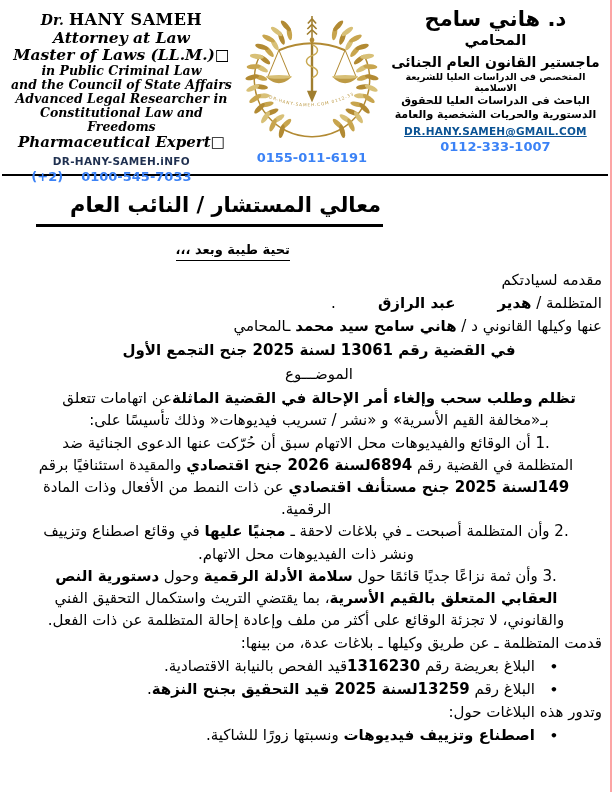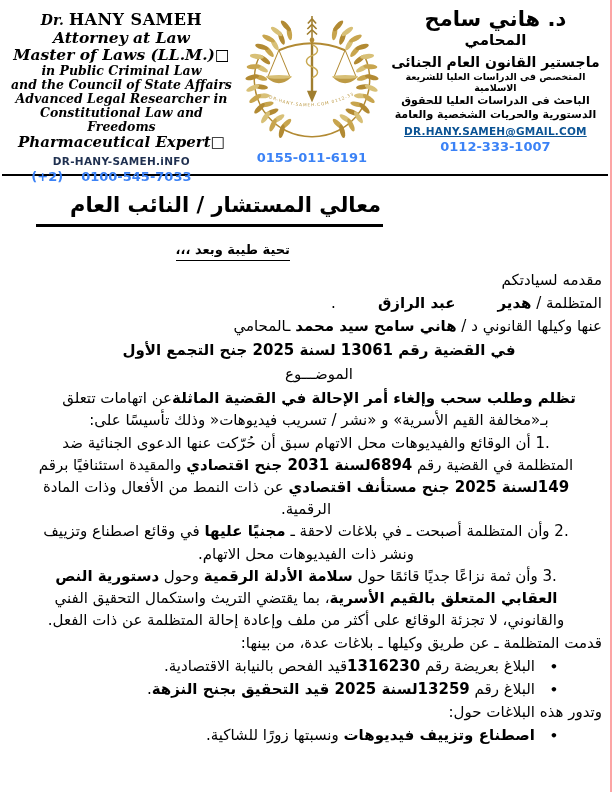--- a/index.html
+++ b/index.html
@@ -217,21 +217,21 @@
     <p class="case-line">في القضية رقم 13061 لسنة 2025 جنح التجمع الأول</p>
 
     <p class="subject-title">الموضـــوع</p>
 
     <p class="par">
       <b>تظلم وطلب سحب وإلغاء أمر الإحالة في القضية الماثلة</b><span>عن اتهامات تتعلق بـ«مخالفة القيم الأسرية» و «نشر / تسريب فيديوهات« وذلك تأسيسًا على:</span>
     </p>
 
     <ol class="points">
       <li>
-        <span class="num">1.</span><span> أن الوقائع والفيديوهات محل الاتهام سبق أن حُرّكت عنها الدعوى الجنائية ضد المتظلمة في القضية رقم </span><b>6894لسنة 2031 جنح اقتصادي</b><span> والمقيدة استئنافيًا برقم </span><b>149لسنة 2025 جنح مستأنف اقتصادي</b><span> عن ذات النمط من الأفعال وذات المادة الرقمية.</span>
+        <span class="num">1.</span><span> أن الوقائع والفيديوهات محل الاتهام سبق أن حُرّكت عنها الدعوى الجنائية ضد المتظلمة في القضية رقم </span><b>6894لسنة 2026 جنح اقتصادي</b><span> والمقيدة استئنافيًا برقم </span><b>149لسنة 2025 جنح مستأنف اقتصادي</b><span> عن ذات النمط من الأفعال وذات المادة الرقمية.</span>
       </li>
       <li>
         <span class="num">2.</span><span> وأن المتظلمة أصبحت ـ في بلاغات لاحقة ـ </span><b>مجنيًا عليها</b><span></span><b></b><span> في وقائع اصطناع وتزييف ونشر ذات الفيديوهات محل الاتهام.</span>
       </li>
       <li>
         <span class="num">3.</span><span> وأن ثمة نزاعًا جديًا قائمًا حول </span><b>سلامة الأدلة الرقمية</b><span> وحول </span><b>دستورية النص العقابي المتعلق بالقيم الأسرية</b><span>، بما يقتضي التريث واستكمال التحقيق الفني والقانوني، لا تجزئة الوقائع على أكثر من ملف وإعادة إحالة المتظلمة عن ذات الفعل.</span>
       </li>
     </ol>
 
     <p class="ln">قدمت المتظلمة ـ عن طريق وكيلها ـ بلاغات عدة، من بينها:</p>

